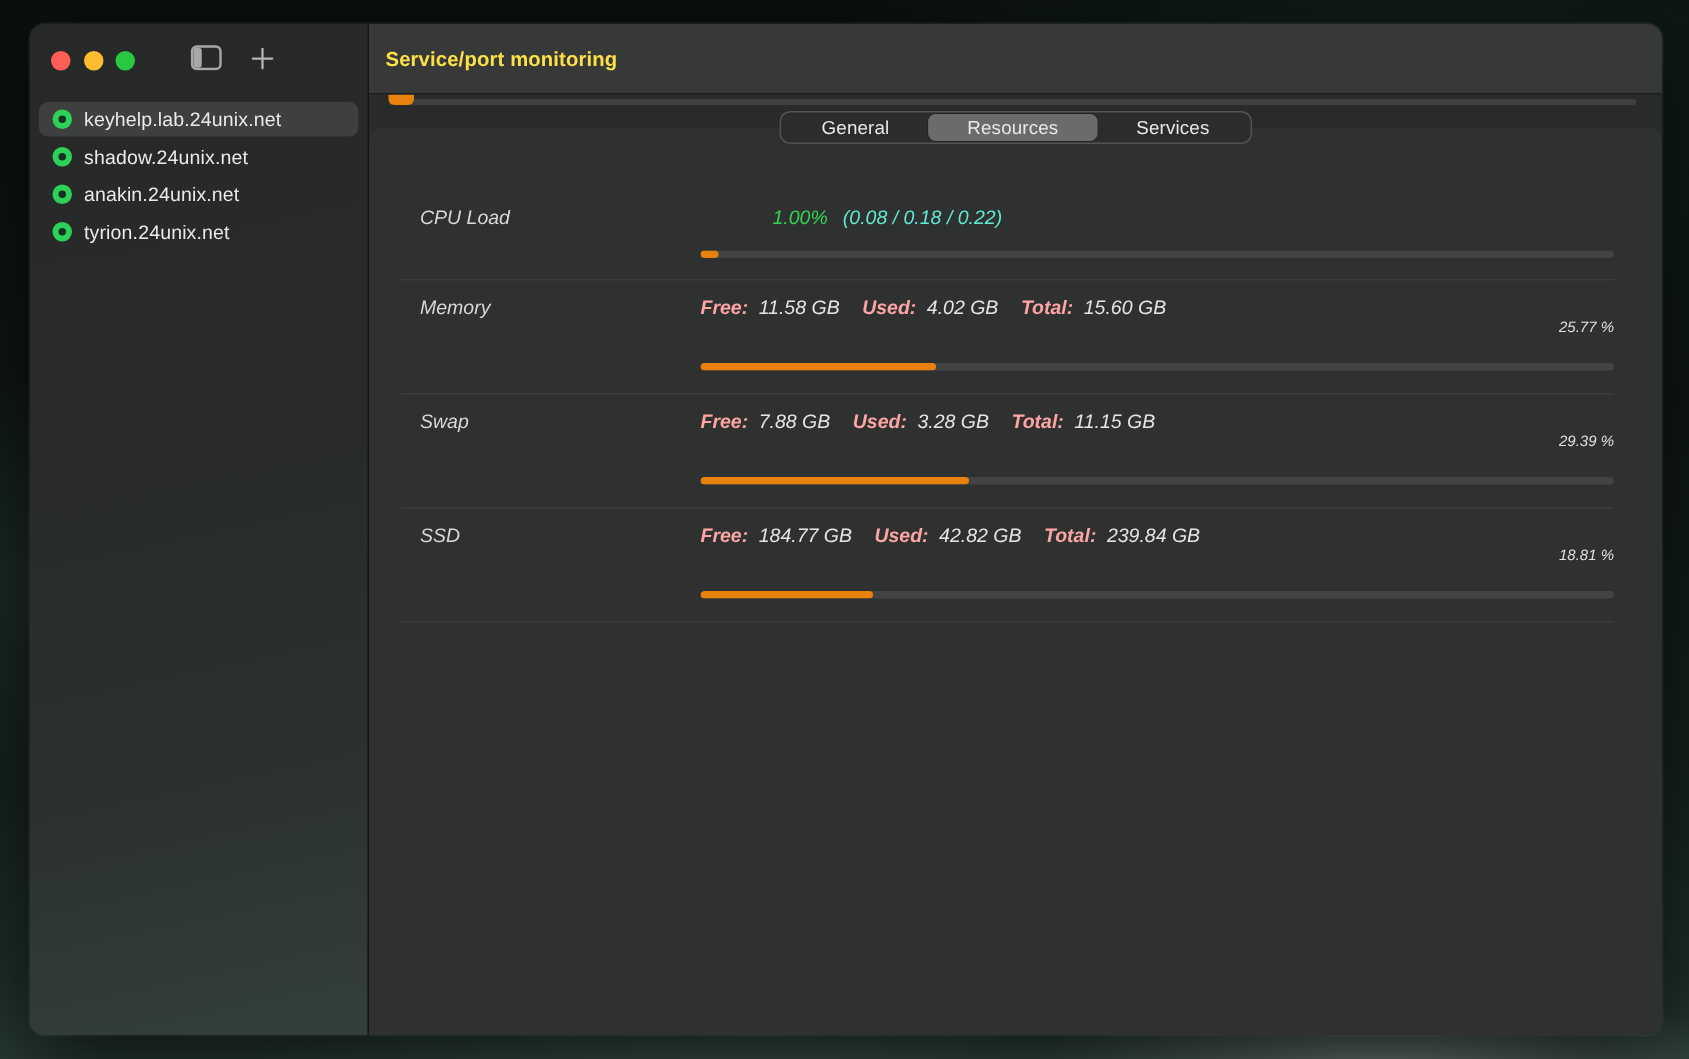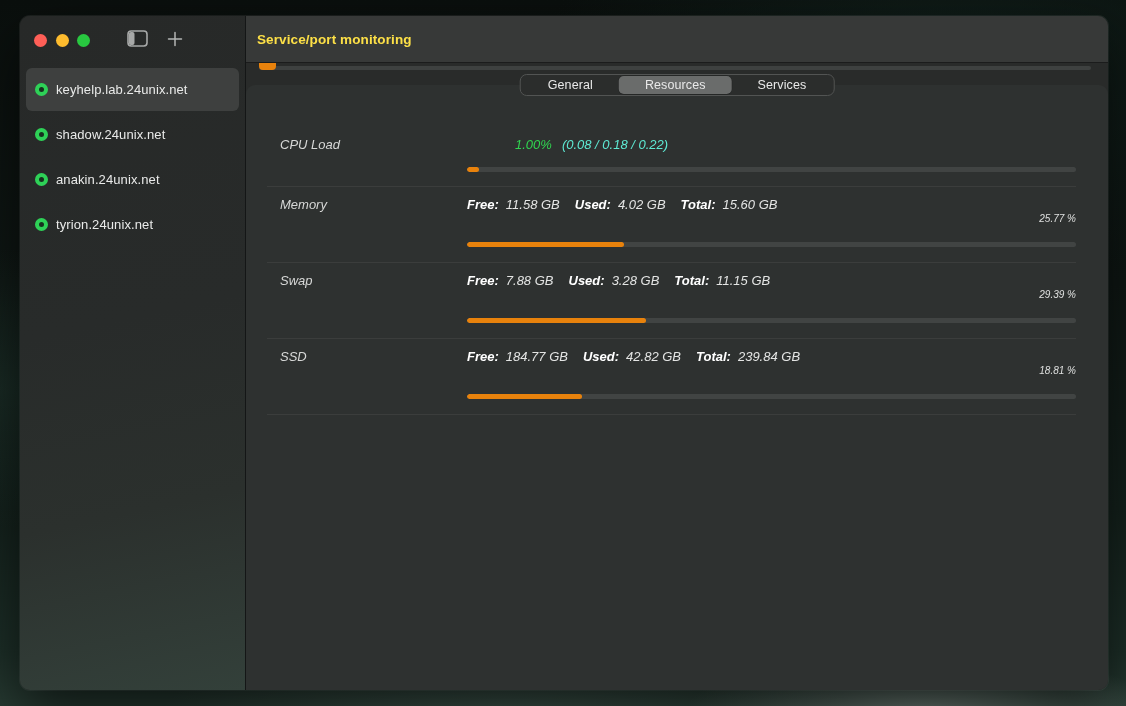--- a/index.html
+++ b/index.html
@@ -44,21 +44,21 @@
   .traffic.green  { background:#28c840; }
   .tool-btn {
     background:none; border:none; padding:0; margin:0; cursor:default;
     display:flex; align-items:center; justify-content:center; height:28px;
   }
   .tool-btn.toggle { margin-left:25px; width:28px; }
   .tool-btn.add    { margin-left:10px; width:26px; }
 
   .server-list { list-style:none; margin-top:4px; padding:0 6px; }
   .server-item {
-    height:43px; margin-bottom:2px; border-radius:6px;
+    height:23px; margin-bottom:2px; border-radius:6px;
     display:flex; align-items:center; padding-left:9px; cursor:default;
   }
   .server-item.selected { background:#3e403f; }
   .status-dot {
     width:13px; height:13px; border-radius:50%; flex:0 0 13px;
     border:4px solid #2ed157; background:#17301f;
   }
   .server-label {
     margin-left:8px; font-size:13px; color:#e9eae9; white-space:nowrap;
     letter-spacing:.1px;
@@ -115,21 +115,21 @@
   
   .section.cpu { height:101px; padding-top:52px; }
   .cpu-line { display:flex; align-items:baseline; height:14px; }
   .cpu-value { font-size:13px; color:#30d450;margin-left:48px; }
   .cpu-loadavg { font-size:13px; color:#5eead4; margin-left:10px; }
   .section.cpu .bar { margin-top:16px; }
 
   
   .section.res { height:75px; padding-top:10px; }
   .info-line { display:flex; align-items:baseline; height:14px; font-size:13px; color:#e4e5e4; }
-  .f-label { font-weight:700; color:#ffffff; }
+  .f-label { font-weight:700; color:#fca5a5; }
   .f-value { margin-left:7px; }
   .f-group { margin-left:15px; }
   .pct-line { text-align:right; font-size:10px; color:#dfe0df; margin-top:2px; height:14px; }
   .section.res .bar { margin-top:15px; }
 
   .bar {
     position:relative; height:5px; border-radius:2.5px; background:#414443; overflow:hidden;
   }
   .bar-fill {
     position:absolute; left:0; top:0; bottom:0; background:#e8820c;

